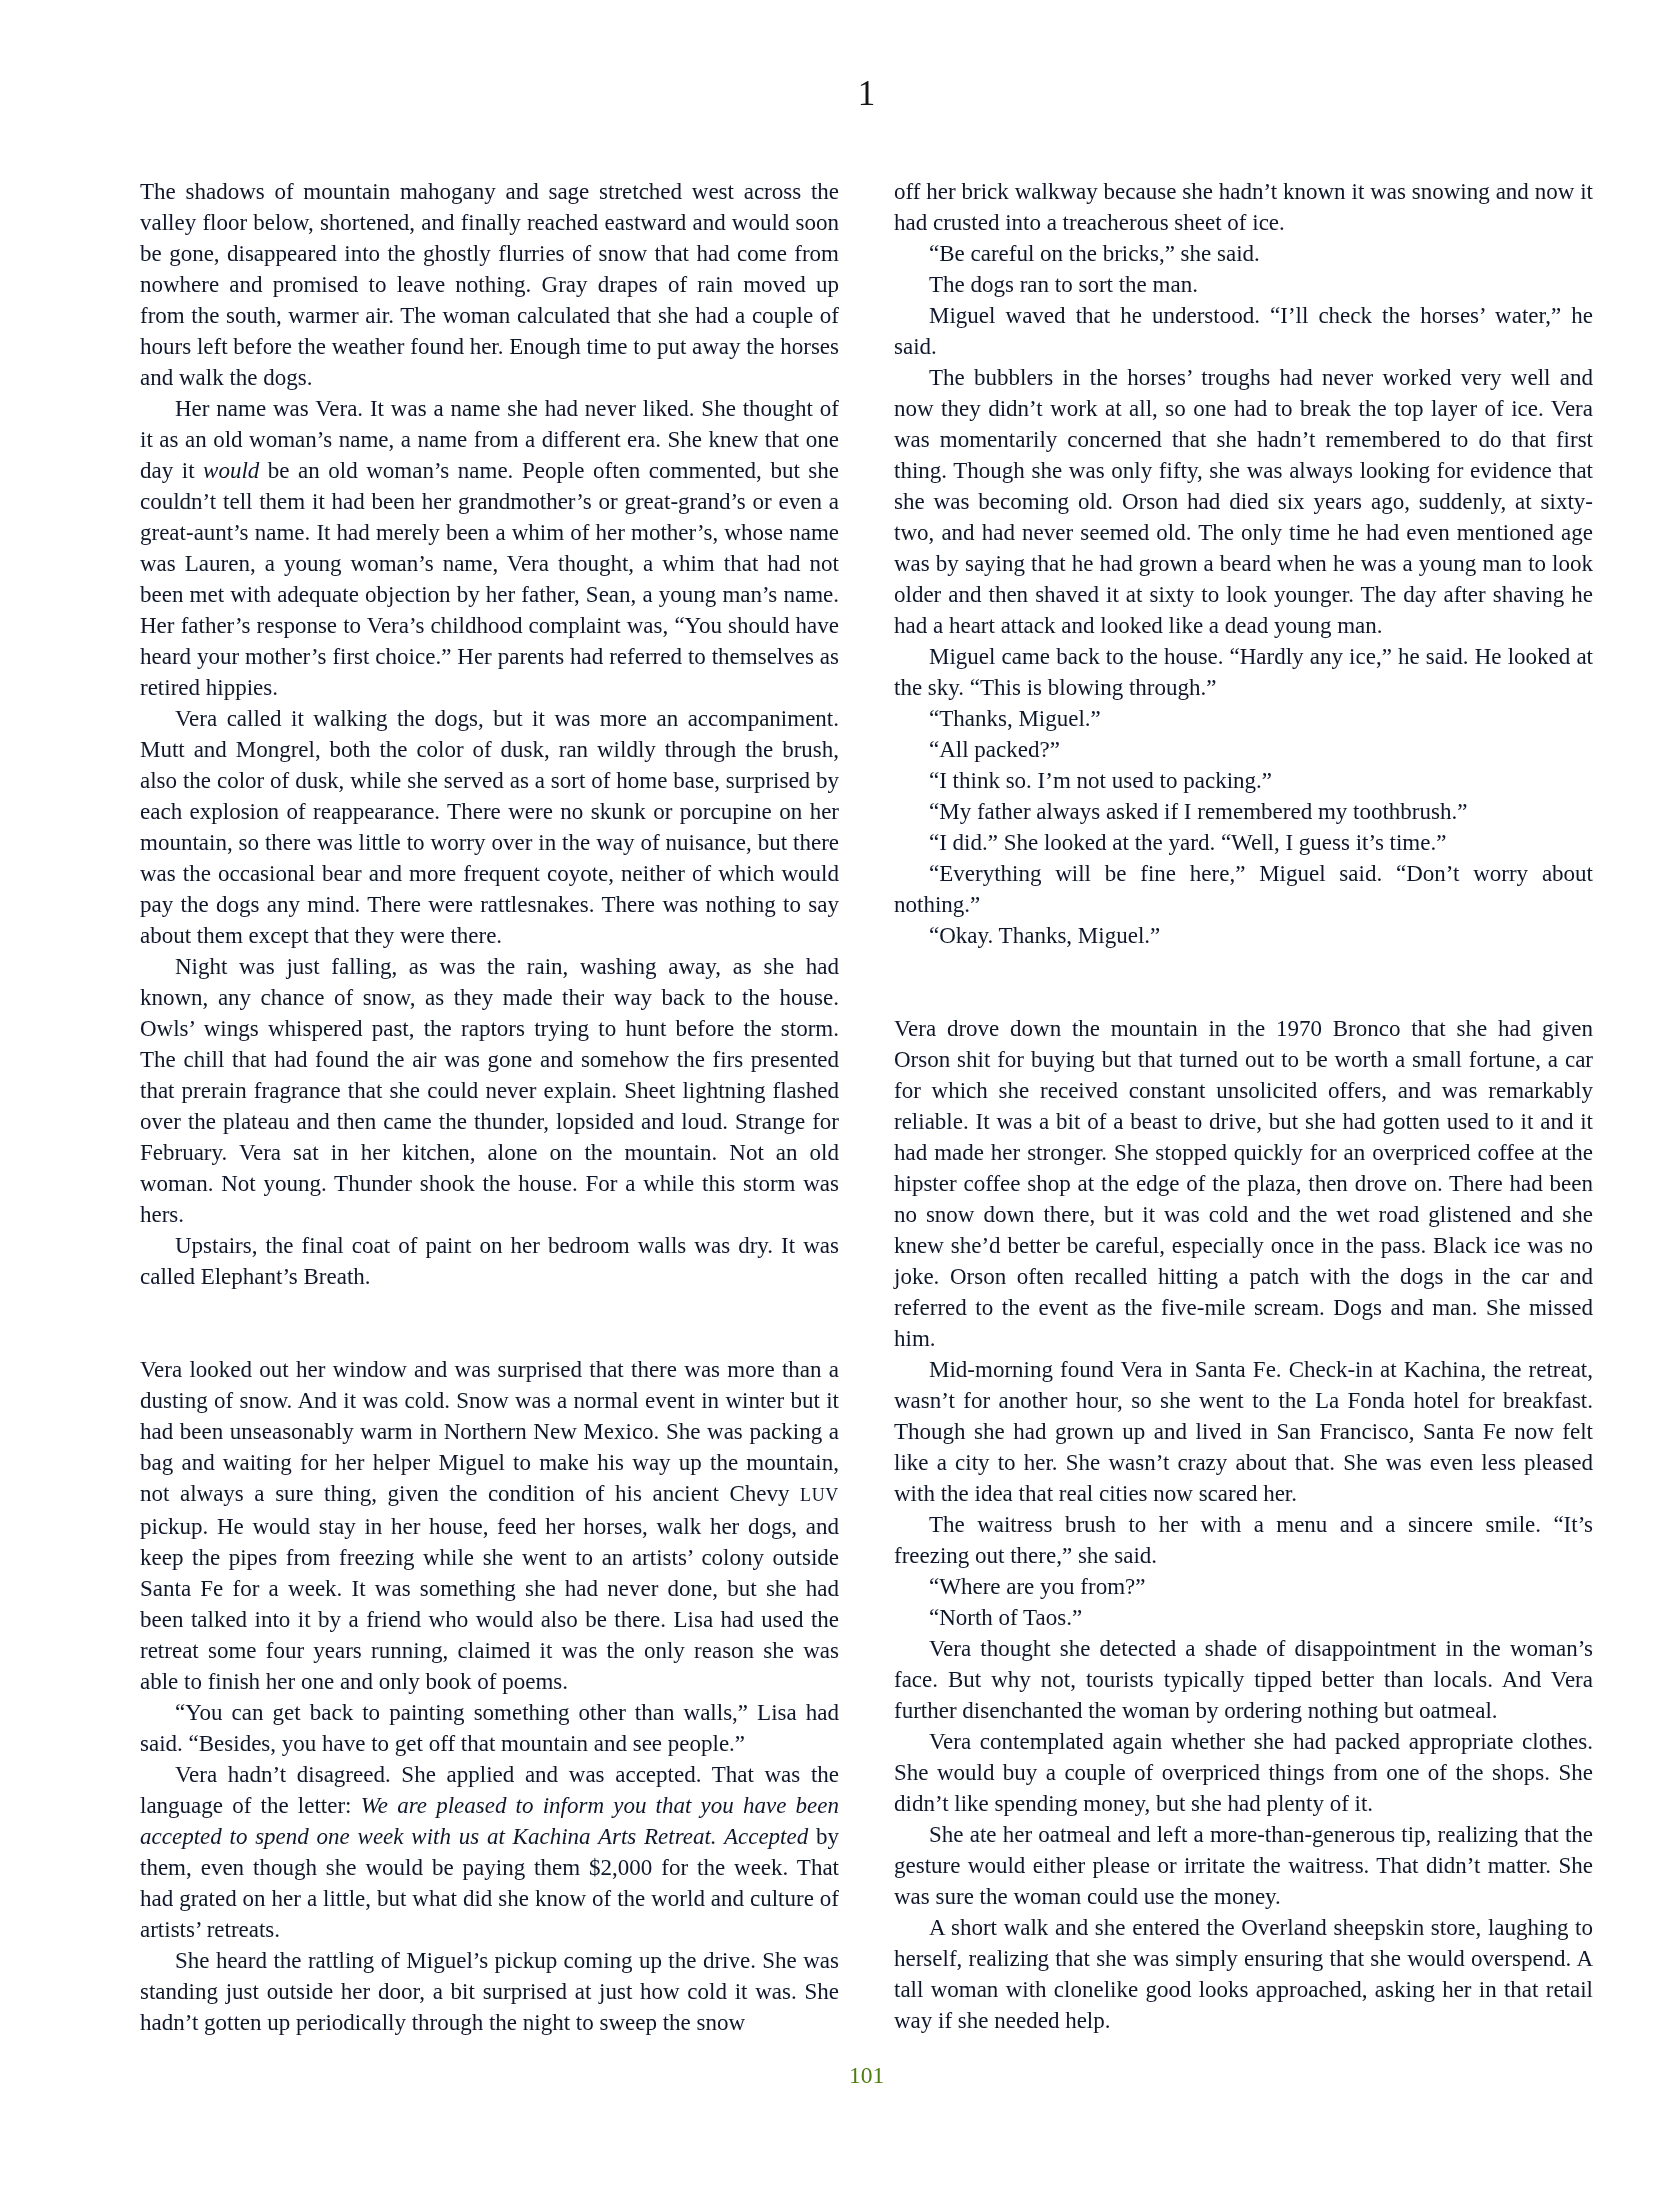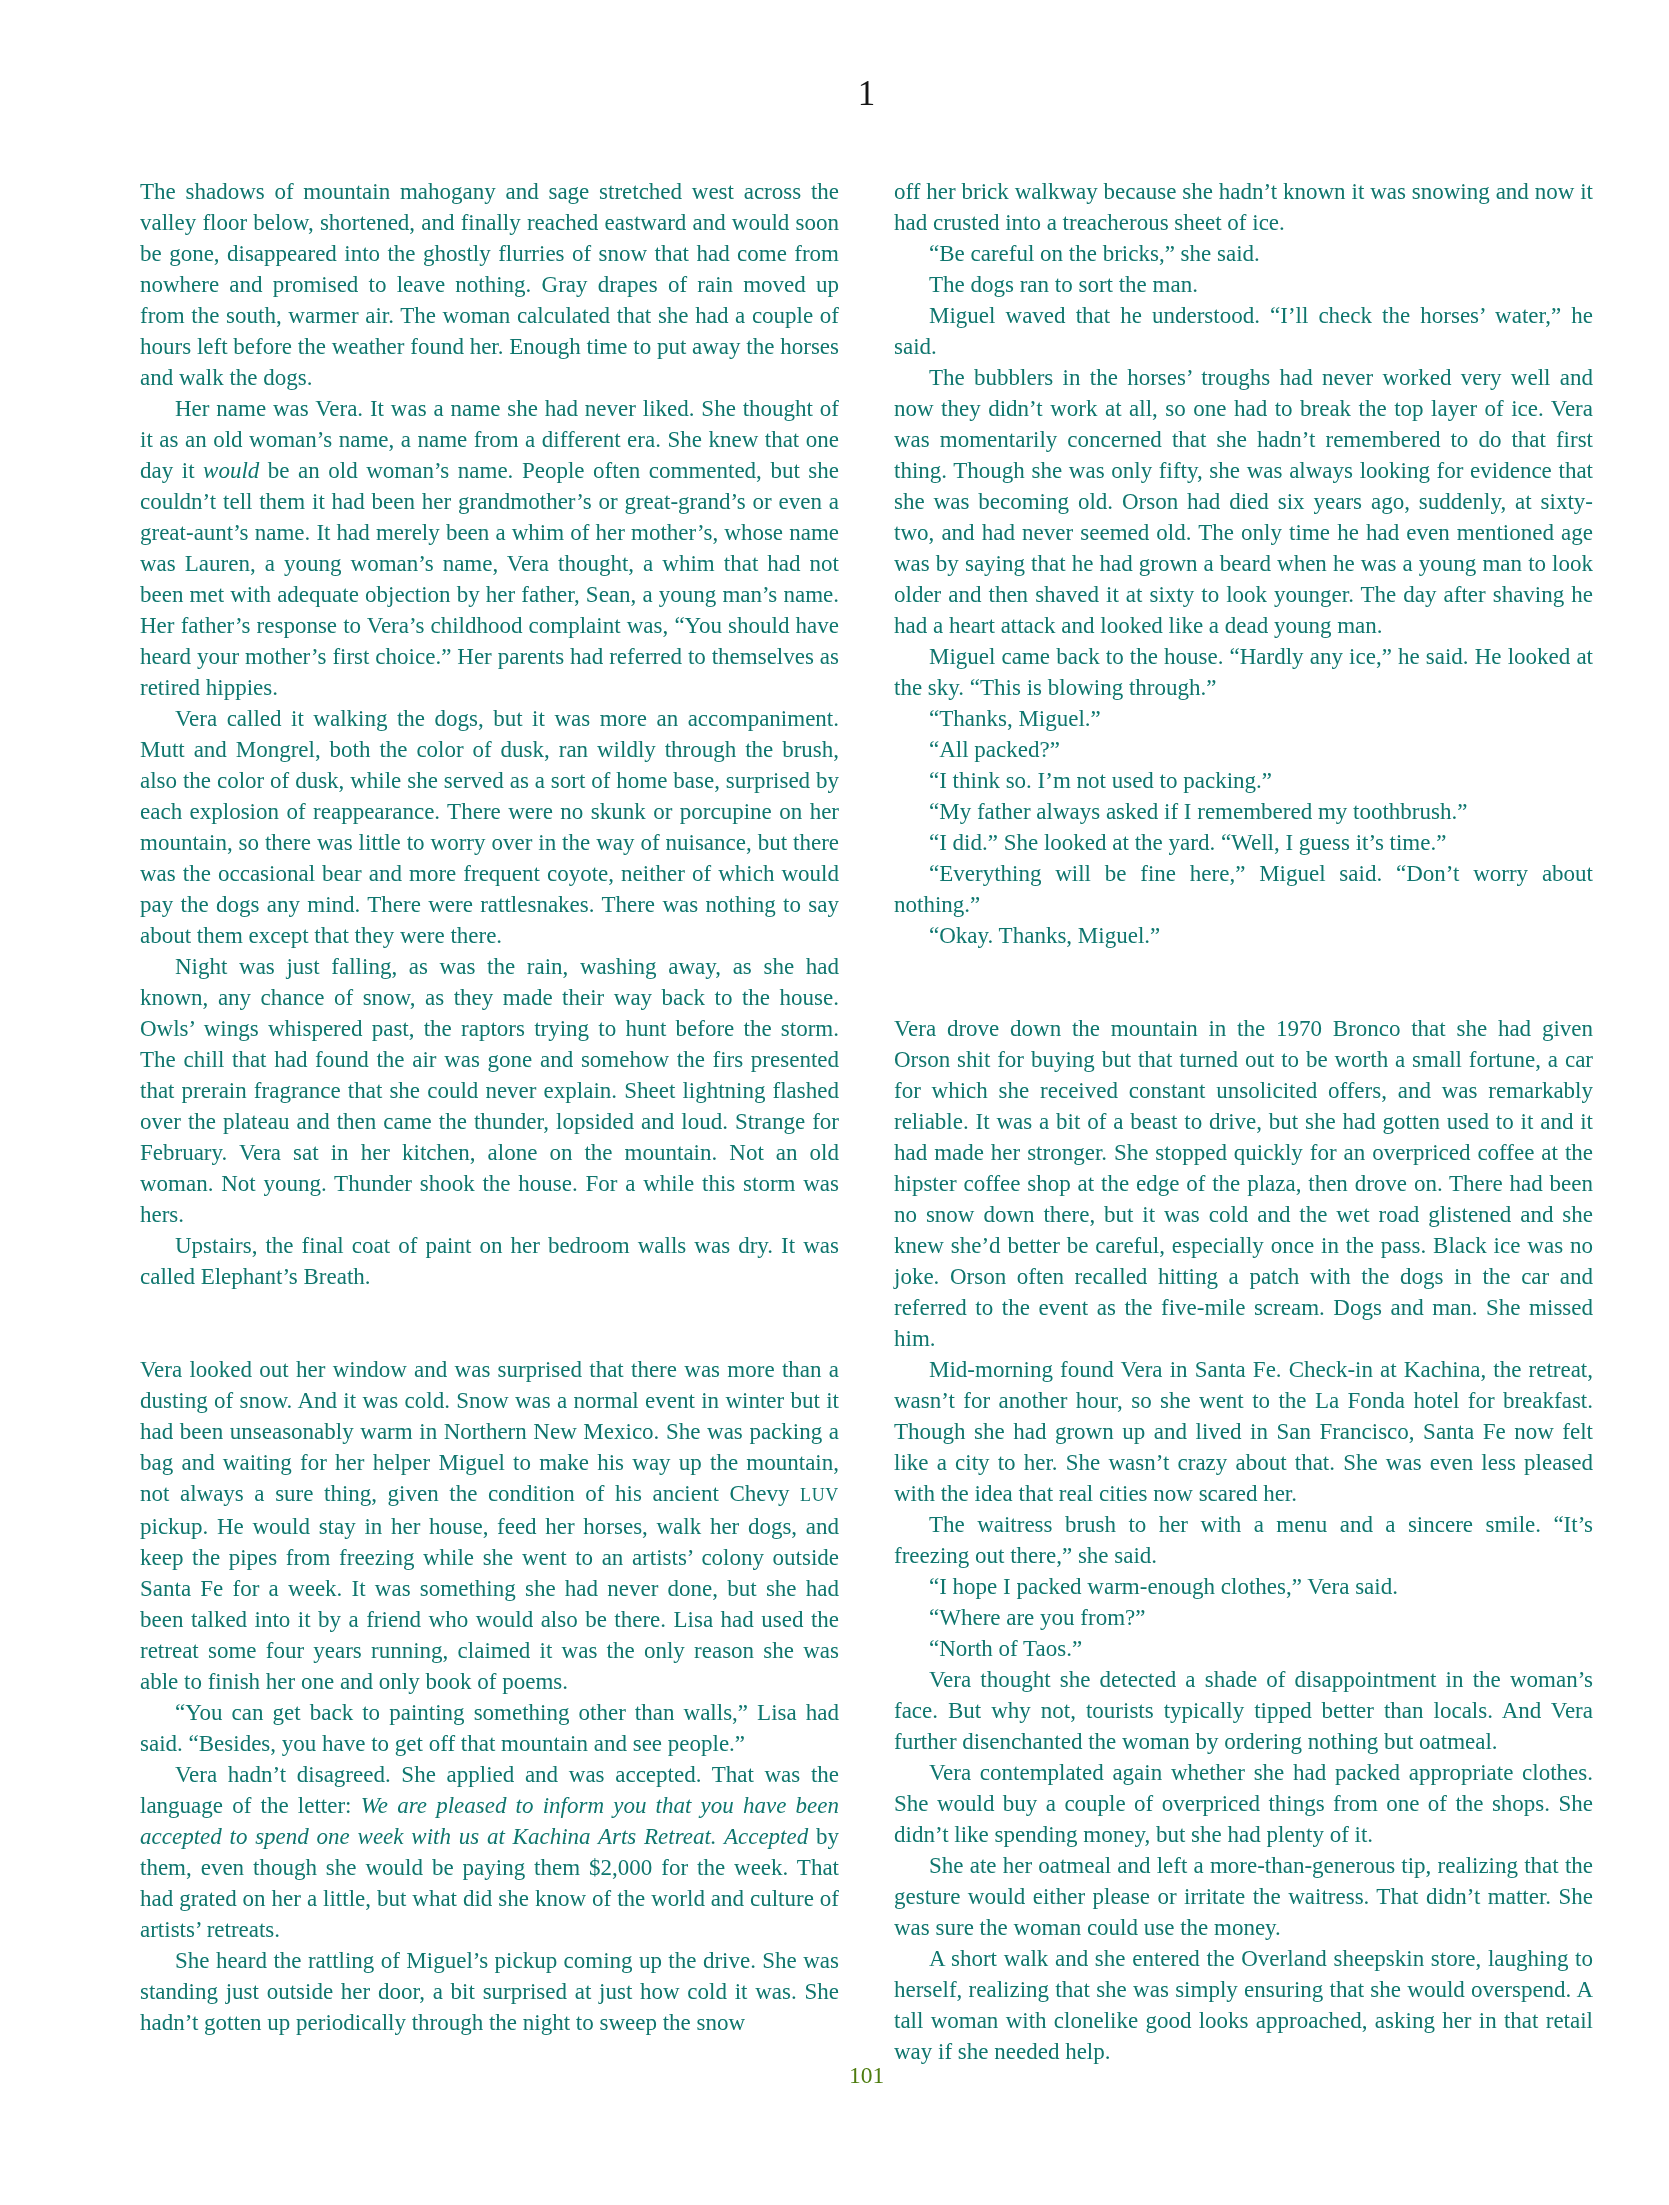--- a/index.html
+++ b/index.html
@@ -26,21 +26,21 @@
     line-height: 43px;
     color: #161616;
   }
   .column {
     position: absolute;
     top: 176px;
     width: 699px;
     font-size: 23px;
     line-height: 31px;
     text-align: justify;
-    color: #0f766e;
+    color: #0f172a;
   }
   .column-left  { left: 140px; }
   .column-right { left: 894px; }
   p.para {
     margin: 0;
     padding: 0;
   }
   p.para.indent { text-indent: 35px; }
   p.para.section-break { margin-top: 62px; }
   .it { font-style: italic; }
@@ -84,21 +84,20 @@
       <p class="para indent"><span>“Thanks, Miguel.”</span></p>
       <p class="para indent"><span>“All packed?”</span></p>
       <p class="para indent"><span>“I think so. I’m not used to packing.”</span></p>
       <p class="para indent"><span>“My father always asked if I remembered my toothbrush.”</span></p>
       <p class="para indent"><span>“I did.” She looked at the yard. “Well, I guess it’s time.”</span></p>
       <p class="para indent"><span>“Everything will be fine here,” Miguel said. “Don’t worry about nothing.”</span></p>
       <p class="para indent"><span>“Okay. Thanks, Miguel.”</span></p>
       <p class="para section-break"><span>Vera drove down the mountain in the 1970 Bronco that she had given Orson shit for buying but that turned out to be worth a small fortune, a car for which she received constant unsolicited offers, and was remarkably reliable. It was a bit of a beast to drive, but she had gotten used to it and it had made her stronger. She stopped quickly for an overpriced coffee at the hipster coffee shop at the edge of the plaza, then drove on. There had been no snow down there, but it was cold and the wet road glistened and she knew she’d better be careful, especially once in the pass. Black ice was no joke. Orson often recalled hitting a patch with the dogs in the car and referred to the event as the five-mile scream. Dogs and man. She missed him.</span></p>
       <p class="para indent"><span>Mid-morning found Vera in Santa Fe. Check-in at Kachina, the retreat, wasn’t for another hour, so she went to the La Fonda hotel for breakfast. Though she had grown up and lived in San Francisco, Santa Fe now felt like a city to her. She wasn’t crazy about that. She was even less pleased with the idea that real cities now scared her.</span></p>
       <p class="para indent"><span>The waitress brush to her with a menu and a sincere smile. “It’s freezing out there,” she said.</span></p>
-      <p class="para indent"><span>“I hope I packed warm-enough clothes,” Vera said.</span></p>
       <p class="para indent"><span>“Where are you from?”</span></p>
       <p class="para indent"><span>“North of Taos.”</span></p>
       <p class="para indent"><span>Vera thought she detected a shade of disappointment in the woman’s face. But why not, tourists typically tipped better than locals. And Vera further disenchanted the woman by ordering nothing but oatmeal.</span></p>
       <p class="para indent"><span>Vera contemplated again whether she had packed appropriate clothes. She would buy a couple of overpriced things from one of the shops. She didn’t like spending money, but she had plenty of it.</span></p>
       <p class="para indent"><span>She ate her oatmeal and left a more-than-generous tip, realizing that the gesture would either please or irritate the waitress. That didn’t matter. She was sure the woman could use the money.</span></p>
       <p class="para indent"><span>A short walk and she entered the Overland sheepskin store, laughing to herself, realizing that she was simply ensuring that she would overspend. A tall woman with clonelike good looks approached, asking her in that retail way if she needed help.</span></p>
     </div>
 
   <div class="folio">101</div>
 </div>

